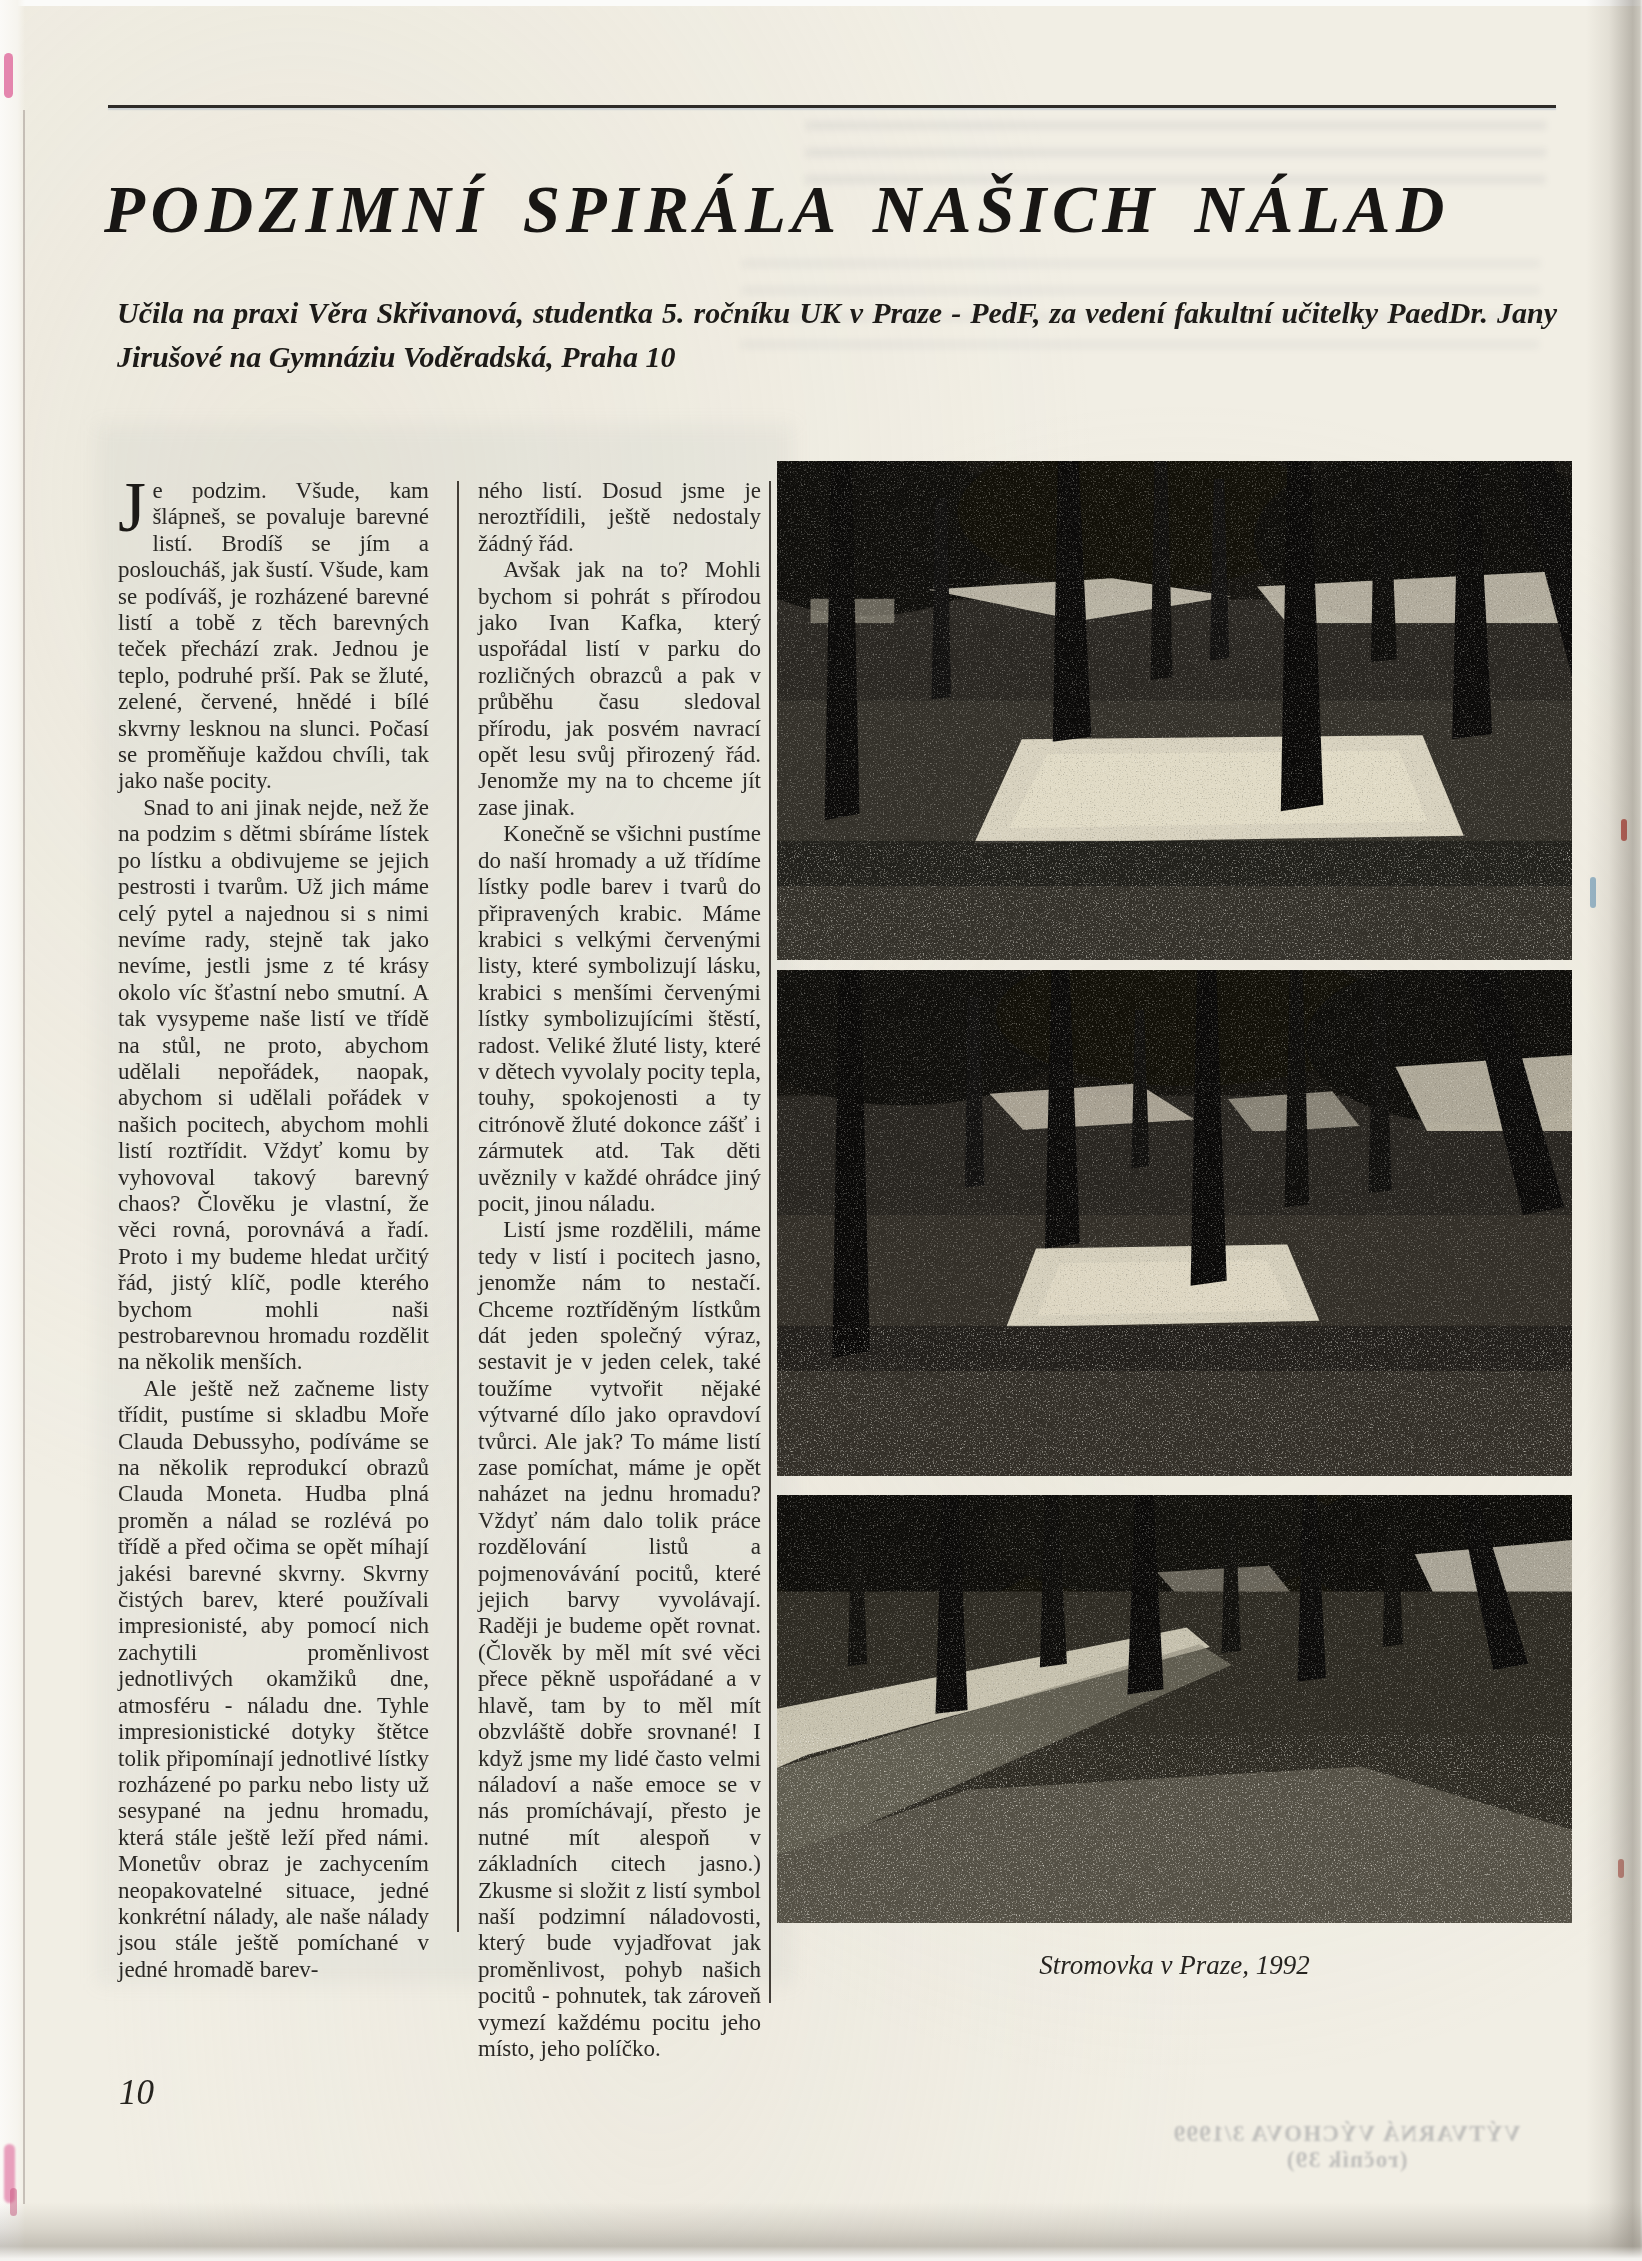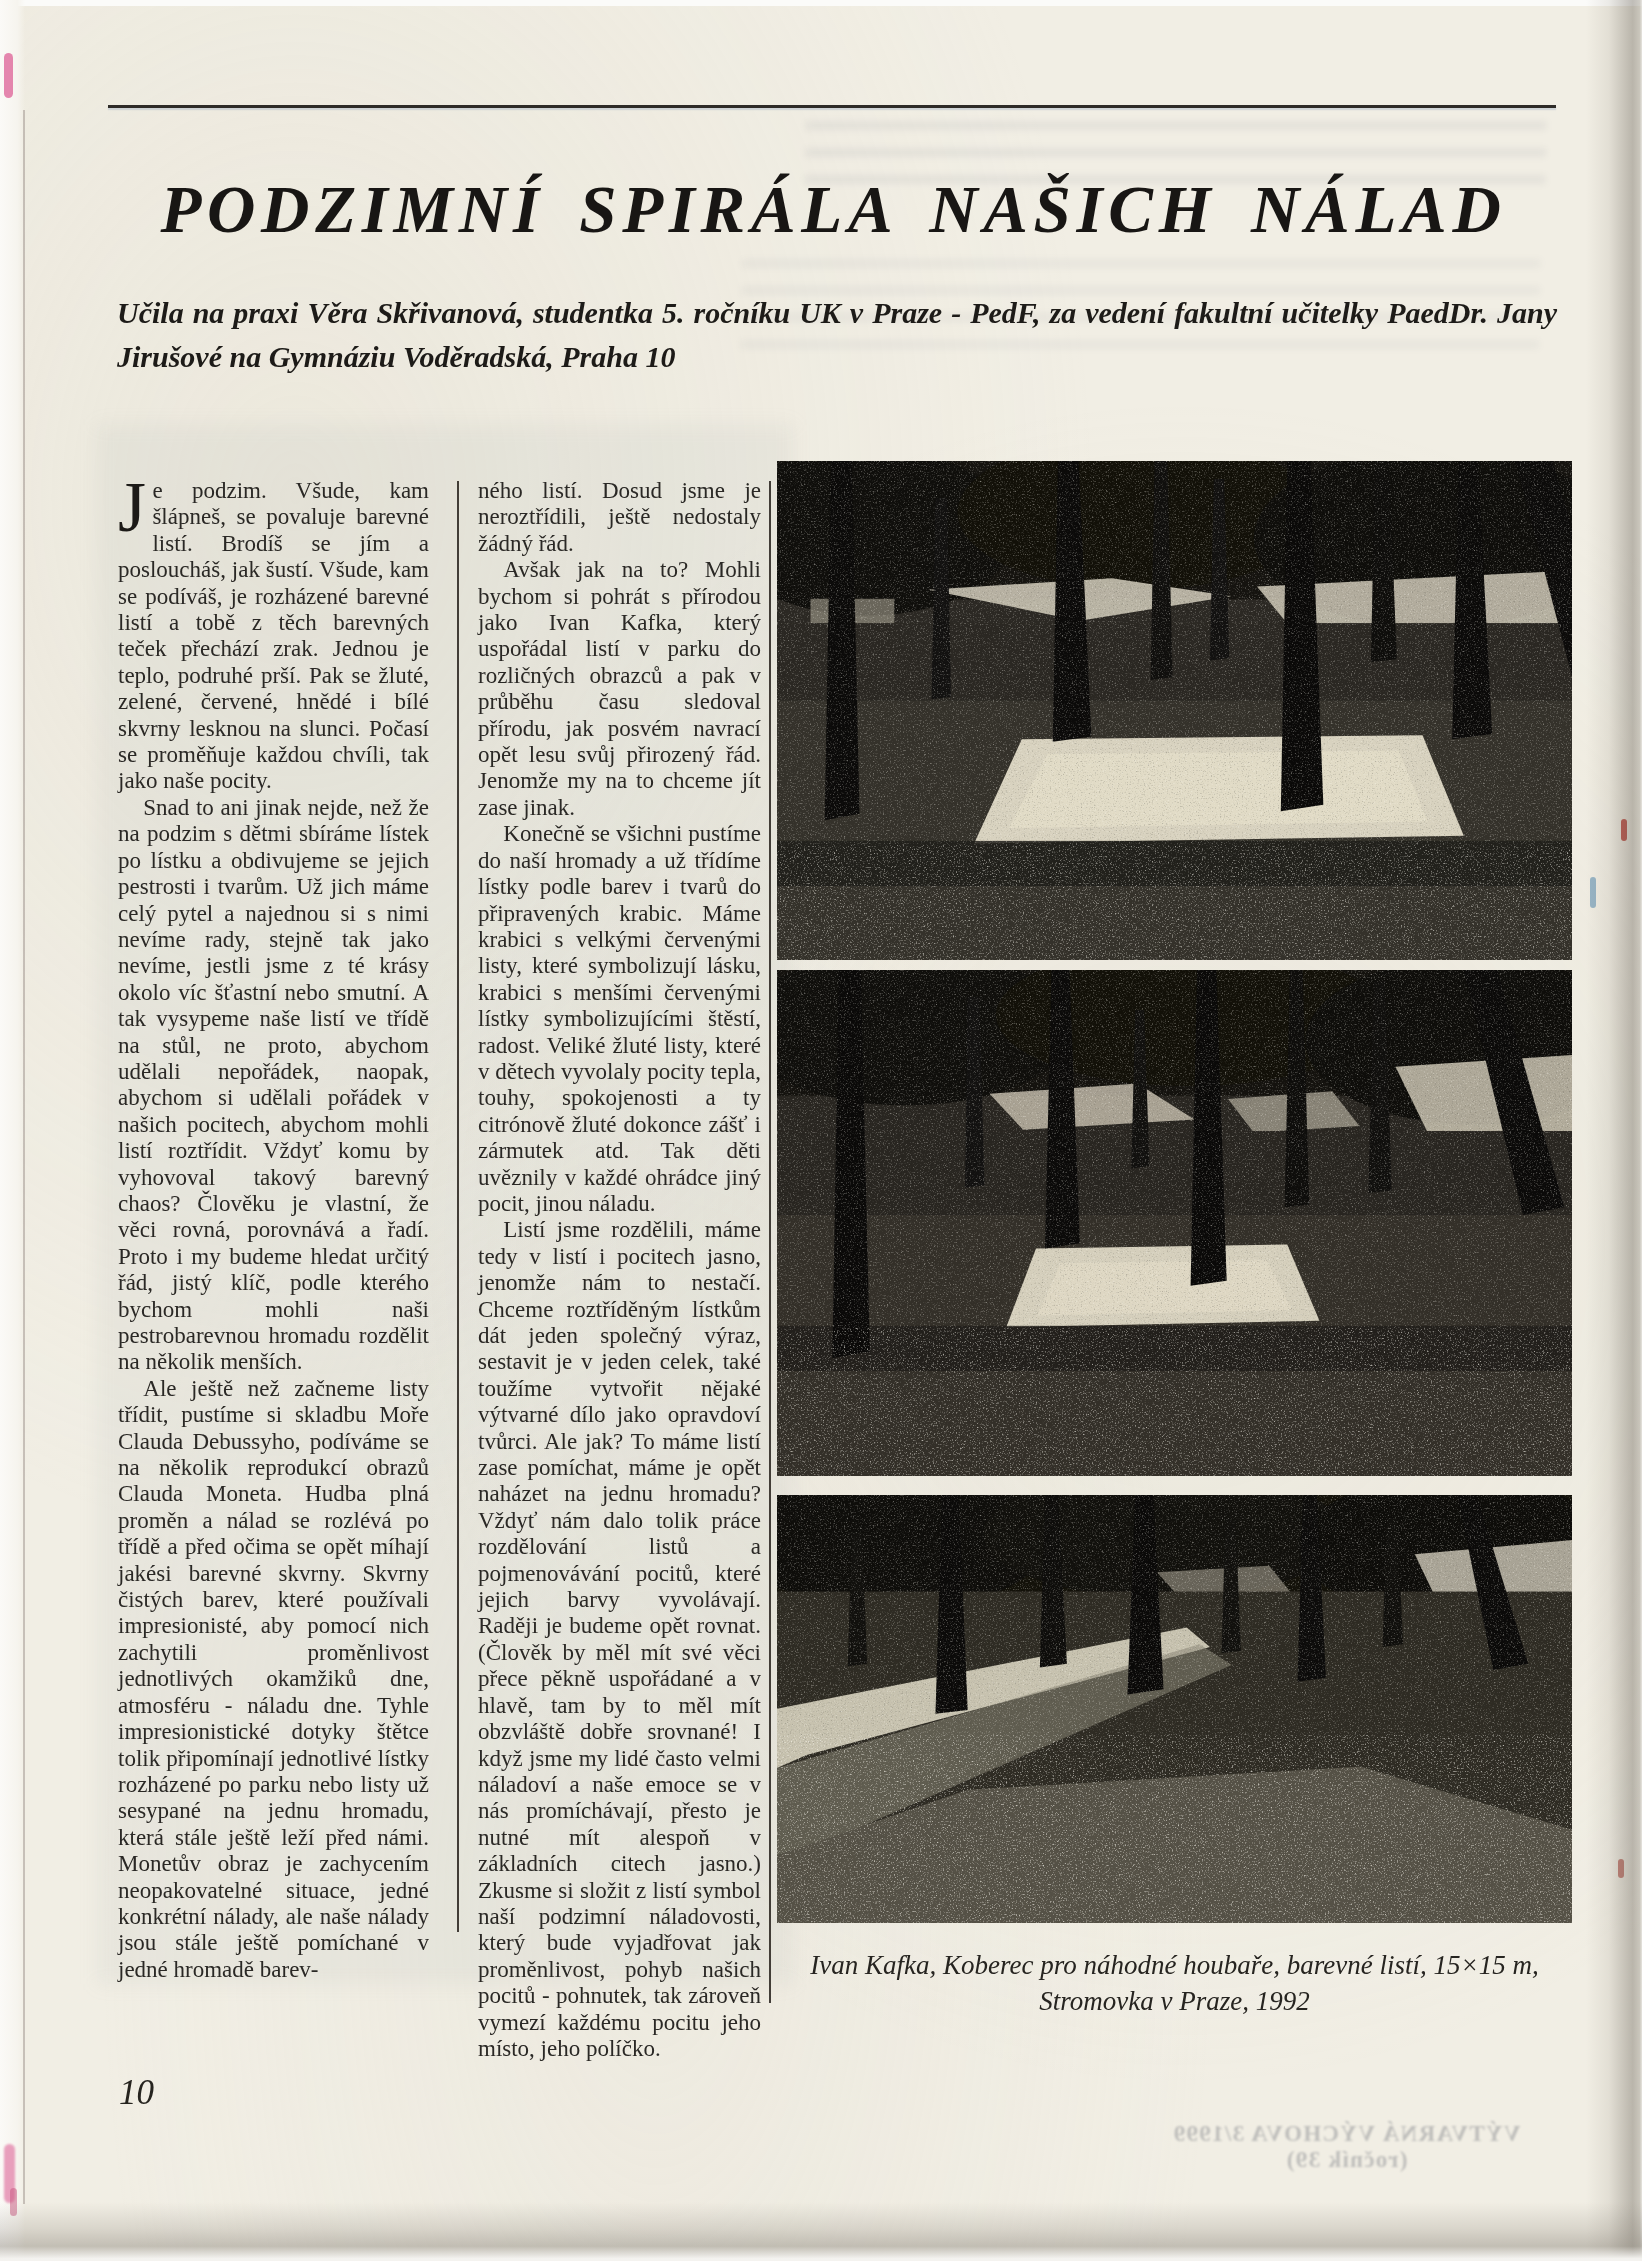--- a/index.html
+++ b/index.html
@@ -28,21 +28,21 @@
   .ghost-b{left:741px;top:259px;width:799px;height:97px;opacity:.30;}
   .mark{border-radius:5.2px;}
   .mark-pink-top{left:3.9px;top:53px;width:9px;height:45px;background:#e06a9d;opacity:.8;filter:blur(0.6px);}
   .mark-pink-bottom1{left:3.9px;top:2144px;width:11.6px;height:59px;background:#e27ba6;opacity:.7;filter:blur(1.3px);}
   .mark-pink-bottom2{left:10.3px;top:2188px;width:6.4px;height:28px;background:#c9557f;opacity:.5;filter:blur(0.6px);}
   .mark-red-1{left:1621px;top:819px;width:5.8px;height:22px;background:#b5342c;opacity:.8;}
   .mark-blue-1{left:1590px;top:877px;width:6.4px;height:31px;background:#4f86ad;opacity:.55;filter:blur(0.6px);}
   .mark-red-2{left:1618px;top:1859px;width:6.4px;height:19.3px;background:#a93a31;opacity:.6;}
   
   .top-rule{left:108px;top:105px;width:1448px;height:3.2px;background:#2e2b27;box-shadow:0 1.9px 1.3px rgba(140,160,190,.35);}
-  .title{left:110px;top:171px;width:1447px;text-align:center;
+  .title{left:104px;top:171px;width:1447px;text-align:left;
     font-size:67px;font-weight:bold;font-style:italic;letter-spacing:.085em;word-spacing:.18em;
     color:#181614;white-space:nowrap;}
   .subtitle{left:117px;top:291px;width:1440px;
     font-size:30px;font-weight:bold;font-style:italic;line-height:44px;
     color:#1d1b18;text-align:justify;}
   
   .bodycol{font-size:23px;line-height:26.4px;color:#2a2825;text-align:justify;}
   .bodycol p{margin:0;}
   .bodycol p.ind{text-indent:1.1em;}
   .col1{left:118px;top:478px;width:311px;}
@@ -195,21 +195,20 @@
     <polygon points="816,0 838,0 852,284 808,290" fill="#0c0b0a"></polygon>
     <polygon points="946,36 962,36 972,232 940,236" fill="#100f0c"></polygon>
     <polygon points="1056,0 1086,0 1166,262 1112,272" fill="#0b0a09"></polygon>
     <rect width="1234" height="665" filter="url(#fw)" opacity="0.52"></rect>
     <rect width="1234" height="665" filter="url(#fb)" opacity="0.34"></rect>
     <rect y="380" width="1234" height="285" filter="url(#fw)" opacity="0.5"></rect>
   </svg>
 </figure>
 
 <div class="abs caption">
-  <div>Ivan Kafka, Koberec pro náhodné houbaře, barevné listí, 15×15 m,</div>
   <div>Stromovka v Praze, 1992</div>
 </div>
 
 <div class="abs pagenum">10</div>
 <div class="abs ghost-footer">VÝTVARNÁ VÝCHOVA 3/1999 (ročník 39)</div>
 
 <div class="abs right-shadow"></div>
 <div class="abs bottom-shadow"></div>
 
 

